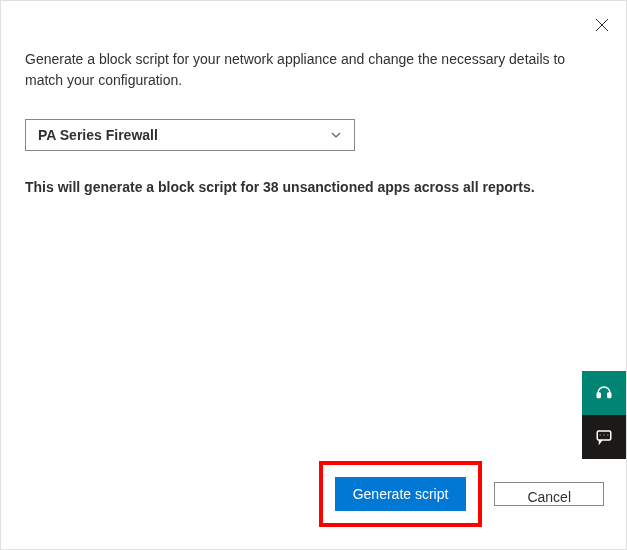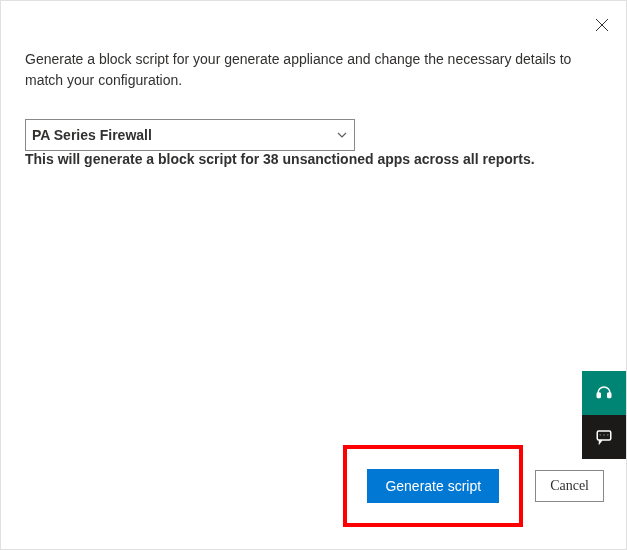--- a/index.html
+++ b/index.html
@@ -47,22 +47,23 @@
       margin-bottom: 28px;
     }
     .dropdown {
       width: 330px;
       height: 32px;
       border: 1px solid #8a8886;
       background: #fff;
       display: flex;
       align-items: center;
       justify-content: space-between;
-      padding: 0 6px;
+      padding: 0 12px;
       cursor: pointer;
+      margin-bottom: 28px;
       font-size: 14px;
       color: #323130;
     }
     .dropdown-text {
       font-weight: 600;
     }
     .dropdown svg {
       width: 12px;
       height: 12px;
       color: #605e5c;
@@ -84,31 +85,30 @@
       background: #0078d4;
       color: #fff;
       border: none;
       padding: 8px 18px;
       font-size: 14px;
       cursor: pointer;
       height: 34px;
     }
     .highlight-box {
       border: 4px solid #ff0000;
-      padding: 20px;
+      padding: 12px;
     }
     .secondary-btn {
       background: #fff;
       color: #323130;
       border: 1px solid #8a8886;
-      padding: 6px 14px;
+      padding: 6px 32px;
       font-size: 14px;
       cursor: pointer;
-      height: 32px;
-      font-family: Liberation Serif, serif;
+      height: 24px;
     }
     .side-widgets {
       position: absolute;
       right: 0;
       bottom: 90px;
       display: flex;
       flex-direction: column;
     }
     .widget {
       width: 44px;
@@ -135,21 +135,21 @@
 <body>
 
 <div class="close-btn">
   <svg viewBox="0 0 14 14" fill="none" stroke="currentColor" stroke-width="1">
     <line x1="1" y1="1" x2="13" y2="13"></line>
     <line x1="13" y1="1" x2="1" y2="13"></line>
   </svg>
 </div>
 
 <div class="content">
-  <p class="description">Generate a block script for your generate appliance and change the necessary details to match your configuration.</p>
+  <p class="description">Generate a block script for your network appliance and change the necessary details to match your configuration.</p>
 
   <div class="dropdown">
     <span class="dropdown-text">PA Series Firewall</span>
     <svg viewBox="0 0 12 12" fill="none" stroke="currentColor" stroke-width="1.2">
       <polyline points="2,4 6,8 10,4"></polyline>
     </svg>
   </div>
 
   <p class="info-text">This will generate a block script for 38 unsanctioned apps across all reports.</p>
 </div>

